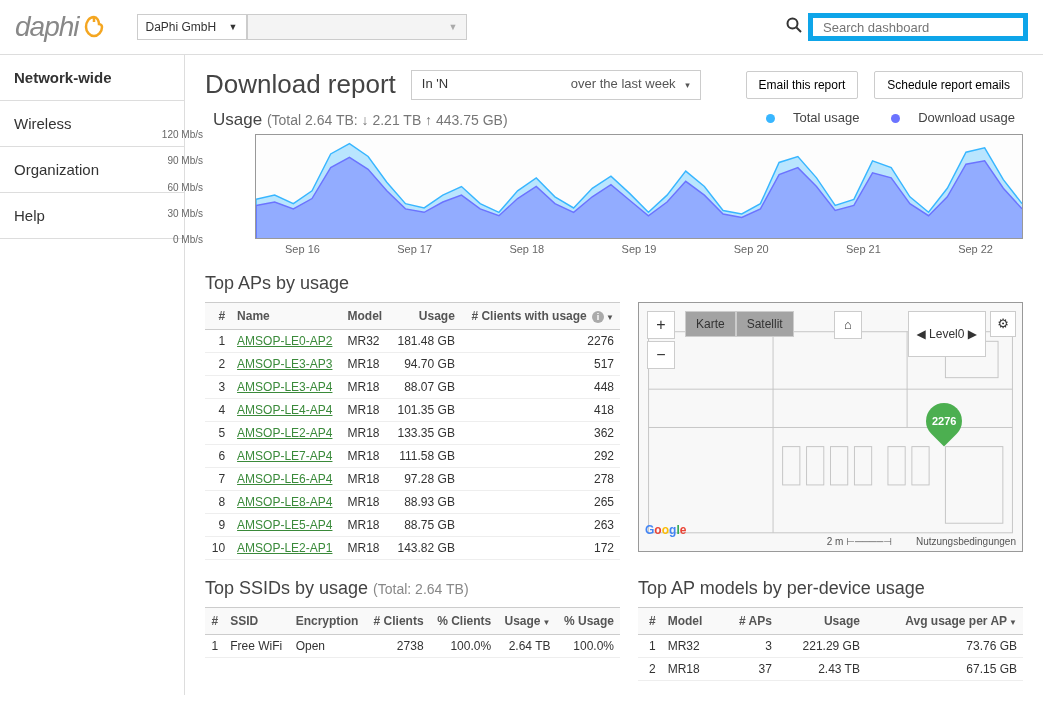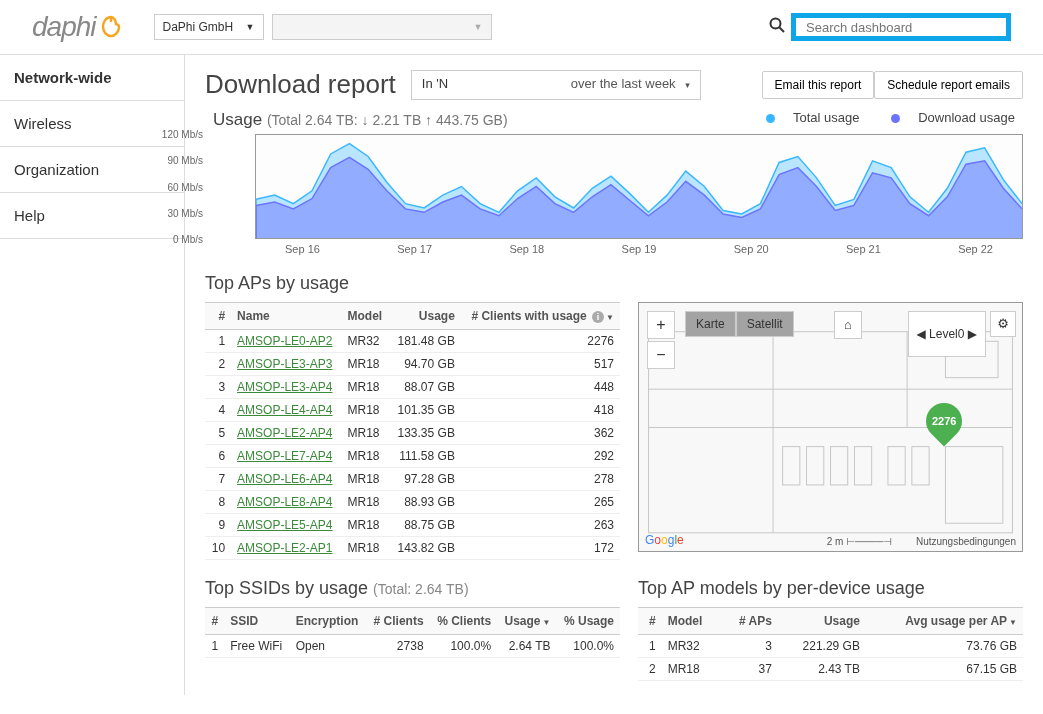--- a/index.html
+++ b/index.html
@@ -1,38 +1,38 @@
 <!DOCTYPE html>
 <html><head>
 <meta charset="utf-8">
 <style>
 *{box-sizing:border-box;margin:0;padding:0}
 body{font-family:'Helvetica Neue',Arial,sans-serif;font-size:13px;color:#333;background:#fff}
-.header{display:flex;align-items:center;padding:8px 32px;border-bottom:1px solid #ddd;height:55px}
+.header{display:flex;align-items:center;padding:8px 15px;border-bottom:1px solid #ddd;height:55px}
 .logo{font-size:28px;font-weight:300;color:#888;font-style:italic;letter-spacing:-1px}
 .logo-icon{display:inline-block;width:26px;height:26px;margin-left:2px;vertical-align:middle}
-.dropdowns{display:flex;gap:8px;margin-left:30px}
+.dropdowns{display:flex;gap:0;margin-left:30px}
 .dd{border:1px solid #ccc;background:#fff;padding:4px 8px;font-size:12px;height:26px;display:flex;align-items:center;justify-content:space-between;cursor:pointer}
 .dd-org{width:110px}
 .dd-net{width:220px;background:#f4f4f4;color:#aaa}
 .caret{font-size:9px;margin-left:6px}
 .search-wrap{margin-left:auto;display:flex;align-items:center;gap:6px}
 .search-icon{font-size:16px;font-weight:bold;color:#444}
 .search-input{border:5px solid #0ea5e9;padding:5px 10px;width:220px;height:28px;font-size:13px}
 .layout{display:flex}
 .sidebar{width:185px;border-right:1px solid #ddd}
 .sidebar-item{padding:14px 14px;border-bottom:1px solid #ddd;cursor:pointer;font-size:15px;color:#333}
 .sidebar-item.active{font-weight:bold}
 .main{flex:1;padding:14px 20px}
 .page-head{display:flex;align-items:center;margin-bottom:10px}
 .page-title{font-size:26px;font-weight:300;color:#444}
 .filter-box{border:1px solid #ccc;padding:5px 10px;margin-left:15px;width:290px;display:flex;justify-content:space-between;align-items:flex-start;font-size:13px;height:30px}
 .filter-box .right{color:#555}
 .btn{border:1px solid #ccc;background:#fff;padding:5px 12px;font-size:12px;cursor:pointer;border-radius:2px;height:28px}
-.btn-group{margin-left:auto;display:flex;gap:0}
+.btn-group{margin-left:auto;display:flex;gap:16px}
 .usage-line{font-size:17px;color:#444;font-weight:300;margin:8px 8px 4px}
 .usage-line .sub{font-size:14px;color:#777}
 .legend{float:right;font-size:13px}
 .legend span{margin-left:14px}
 .dot{display:inline-block;width:9px;height:9px;border-radius:50%;margin-right:4px;vertical-align:middle}
 .dot-total{background:#38b6ff}
 .dot-down{background:#6b73ff}
 .chart-wrap{border:1px solid #999;height:105px;position:relative;margin-left:50px;margin-top:4px;overflow:hidden;background:#fdfdfd}
 .y-axis{position:absolute;left:-50px;top:0;height:100%;font-size:10px;color:#666}
 .y-tick{position:absolute;right:4px;transform:translateY(-50%)}
@@ -53,21 +53,21 @@
 .map-zoom-in{top:8px;left:8px}
 .map-zoom-out{top:38px;left:8px}
 .map-tabs{position:absolute;top:8px;left:46px;display:flex}
 .map-tab{background:#a3a3a3;border:1px solid #ccc;padding:5px 10px;font-size:12px;cursor:pointer}
 .map-home{position:absolute;top:8px;right:160px;width:28px;height:28px;background:#fff;border:1px solid #ccc;text-align:center;line-height:26px;cursor:pointer}
 .map-level{position:absolute;top:8px;right:36px;background:#fff;border:1px solid #ccc;padding:15px 8px;font-size:12px;cursor:pointer}
 .map-gear{position:absolute;top:8px;right:6px;width:26px;height:26px;background:#fff;border:1px solid #ccc;text-align:center;line-height:24px;cursor:pointer}
 .map-marker{position:absolute;top:100px;right:60px;width:36px;height:42px}
 .map-marker-pin{width:36px;height:36px;background:#4caf50;border-radius:50% 50% 50% 0;transform:rotate(-45deg);display:flex;align-items:center;justify-content:center}
 .map-marker-txt{transform:rotate(45deg);color:#fff;font-size:11px;font-weight:bold}
-.map-google{position:absolute;bottom:4px;left:6px;font-size:12px;font-weight:normal}
+.map-google{position:absolute;bottom:14px;left:6px;font-size:12px;font-weight:bold}
 .map-google .g1{color:#4285f4}.map-google .g2{color:#ea4335}.map-google .g3{color:#fbbc05}.map-google .g4{color:#4285f4}.map-google .g5{color:#34a853}.map-google .g6{color:#ea4335}
 .map-scale{position:absolute;bottom:4px;right:130px;font-size:10px;color:#555}
 .map-terms{position:absolute;bottom:4px;right:6px;font-size:10px;color:#555}
 .floorplan-lines{position:absolute;inset:0;opacity:0.35}
 .floorplan-lines line,.floorplan-lines rect{stroke:#666;stroke-width:1;fill:none}
 .sort-caret{font-size:8px;margin-left:2px}
 .chart-svg{width:100%;height:100%;display:block}
 </style>
 </head>
 <body>

